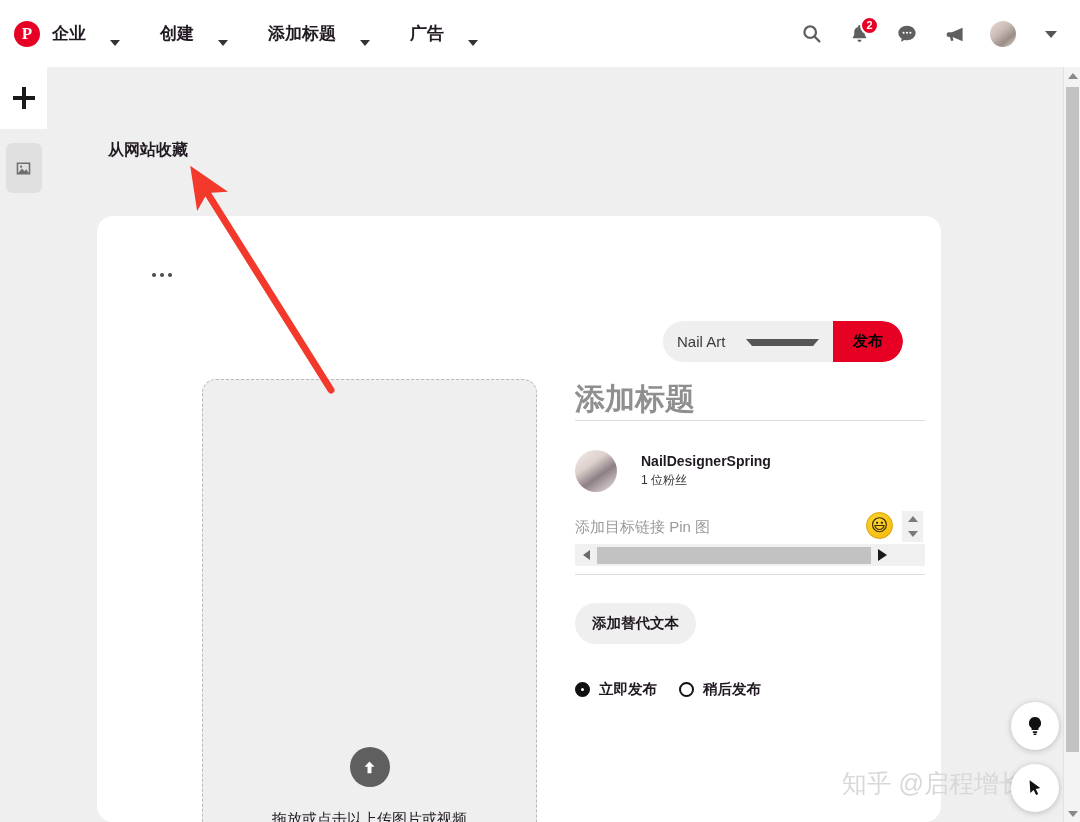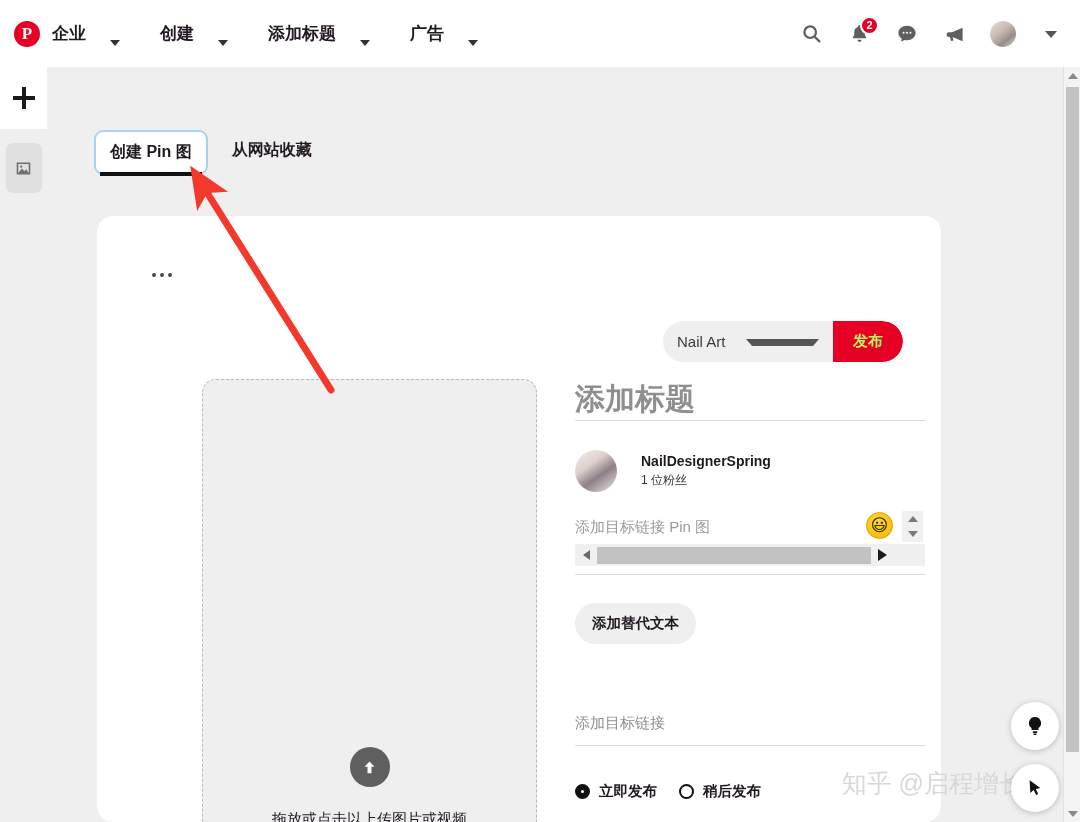--- a/index.html
+++ b/index.html
@@ -147,21 +147,21 @@
   }
   .board-select {
     width: 170px; background: #efefef;
     display: flex; align-items: center;
     padding: 0 14px; gap: 8px;
     font-size: 15px; color: #3b3b3b; cursor: pointer;
     height: 41px;
   }
   .board-select span { flex: 1; }
   .publish-btn {
-    background: #e60023; color: #bef264;
+    background: #e60023; color: #000000;
     font-size: 15px; font-weight: bold;
     padding: 0 20px; height: 41px;
     display: flex; align-items: center; justify-content: center;
     border: none; cursor: pointer; border-radius: 0 22px 22px 0;
     font-family: inherit;
   }
 
   
   .dropzone {
     position: absolute; top: 163px; left: 105px;
@@ -396,23 +396,20 @@
           <circle cx="8.6" cy="9.4" r="1.6"></circle>
           <path d="M4.6 18.3 9.8 12l3.4 3.8 2.6-2.6 3.6 5.1z"></path>
         </svg>
       </div>
     </div>
   </div>
 
   <div class="main">
 
     <div class="tabs">
-      <div class="tab active">
-        <span>创建 Pin 图</span>
-      </div>
       <div class="tab">
         <span>从网站收藏</span>
       </div>
     </div>
 
     <div class="card">
 
       <div class="dots">
         <i></i>
           <i></i>
@@ -463,21 +460,20 @@
             <span class="hs-thumb"></span>
             <span class="hs-arrow">
                 <i class="hs-r"></i>
               </span>
             <span class="hs-tail"></span>
           </div>
         </div>
 
         <button class="alt-btn">添加替代文本</button>
 
-        <div class="link-input">添加目标链接</div>
 
         <div class="radios">
           <label class="radio">
             <span class="rdot on"></span>
             <span class="rlabel">立即发布</span>
           </label>
           <label class="radio">
             <span class="rdot"></span>
             <span class="rlabel">稍后发布</span>
           </label>

